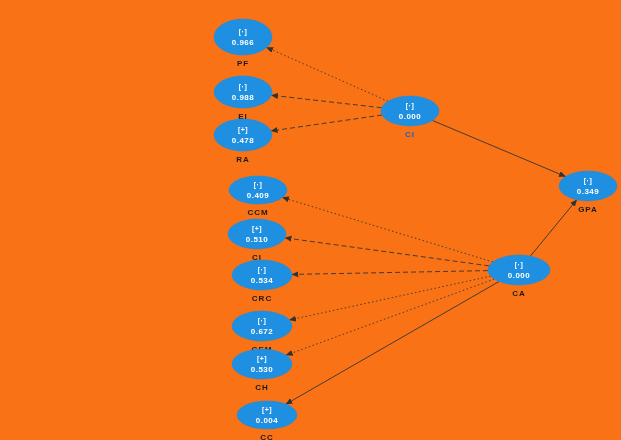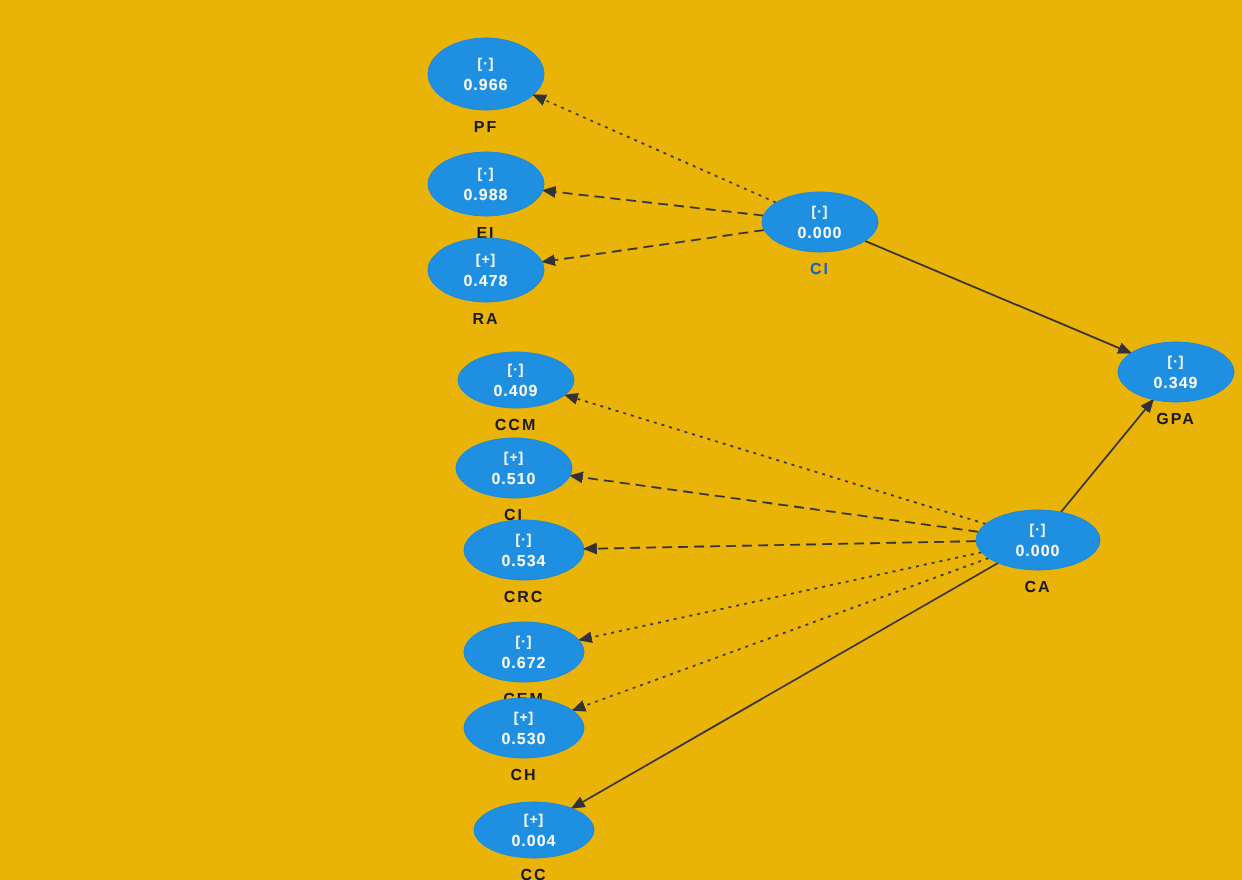--- a/index.html
+++ b/index.html
@@ -5,21 +5,21 @@
   html, body {
     margin: 0;
     padding: 0;
     background: #ffffff;
     font-family: "Liberation Sans", sans-serif;
   }
   .canvas-wrap {
     position: relative;
     width: 621px;
     height: 440px;
-    background: #eab308;
+    background: #f97316;
     overflow: hidden;
   }
   svg { display: block; }
   .node-ellipse { cursor: pointer; }
   .node-header, .node-value {
     fill: #ffffff;
     font-family: "Liberation Sans", sans-serif;
     font-weight: bold;
     text-anchor: middle;
     letter-spacing: 0.5px;

